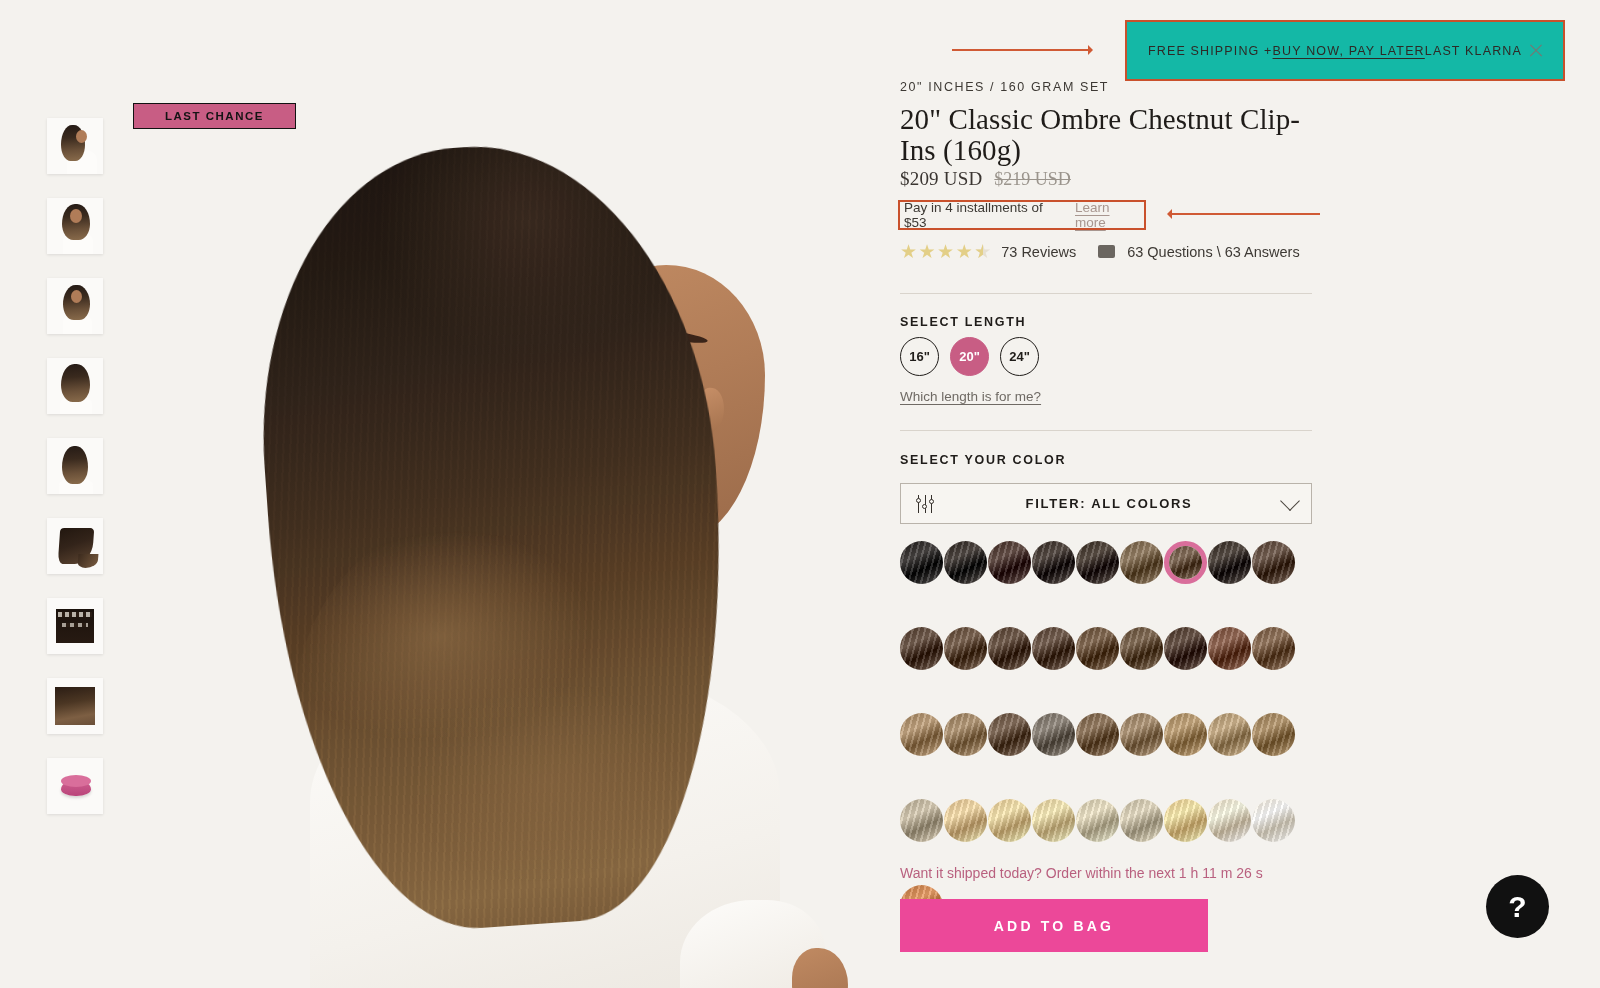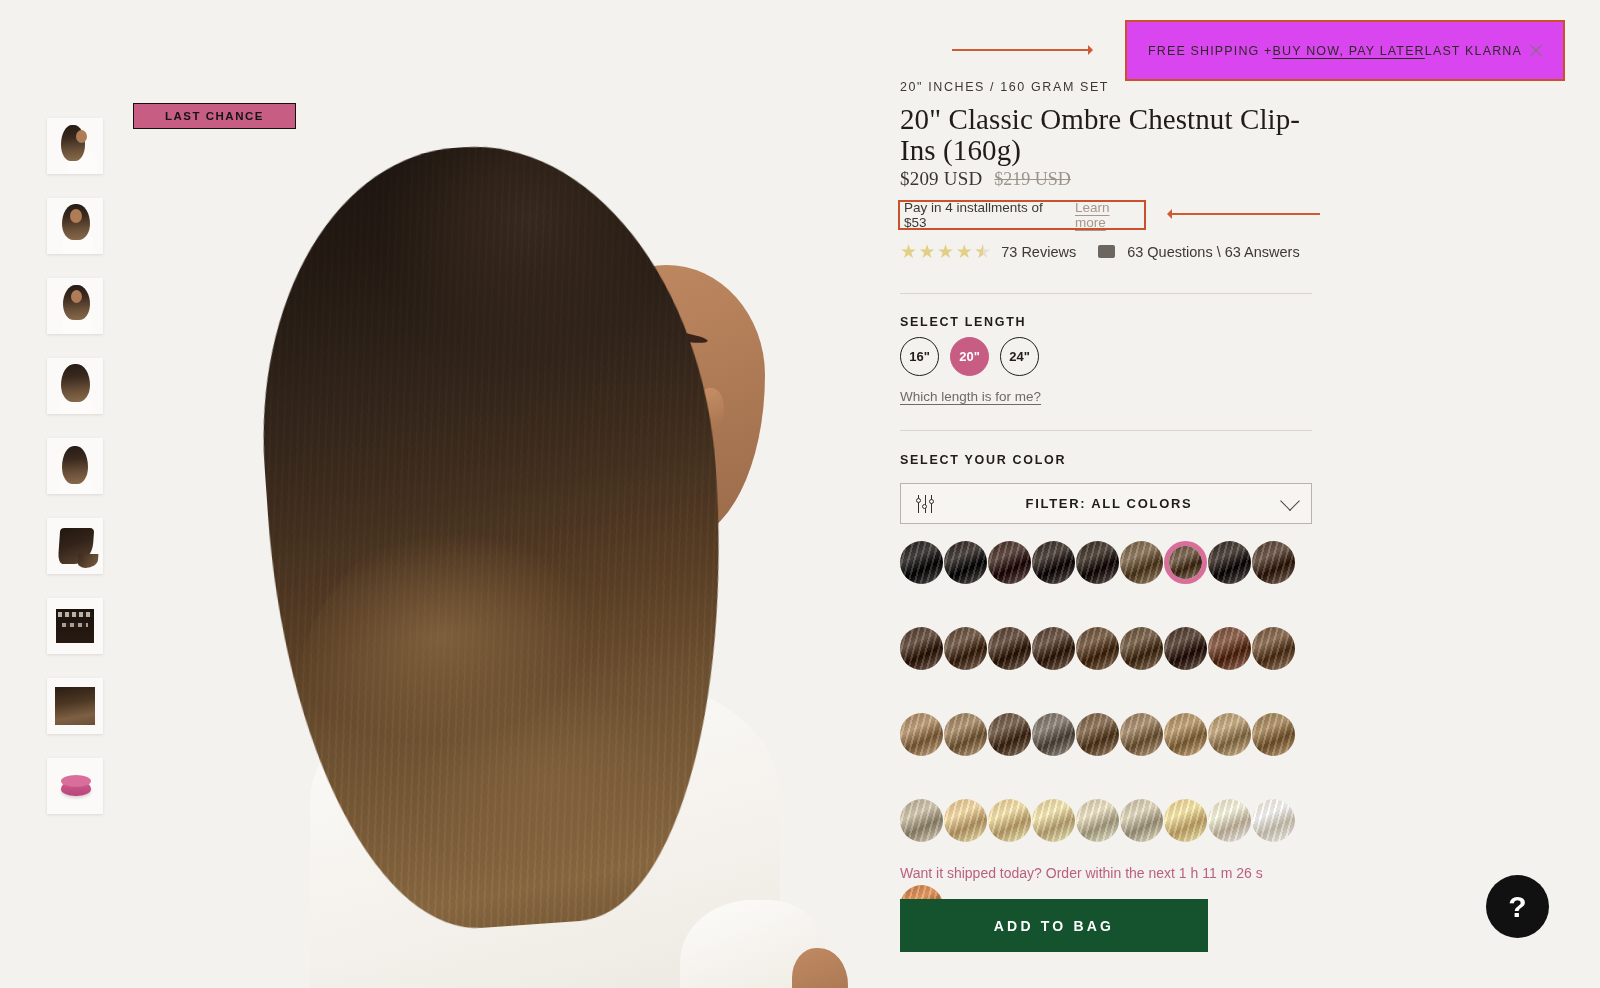--- a/index.html
+++ b/index.html
@@ -141,21 +141,21 @@
     position:absolute; left:672px; top:878px; width:56px; height:70px;
     background: linear-gradient(160deg,#c08a62,#a4724f);
     border-radius: 45% 55% 50% 50%;
   }
 
   
   .panel { position: absolute; left: 900px; top: 0; width: 660px; height: 988px; }
 
   .promo-banner {
     position: absolute; left: 225px; top: 20px; width: 440px; height: 61px;
-    background: #d946ef; border: 2px solid #c9512c;
+    background: #14b8a6; border: 2px solid #c9512c;
     display:flex; align-items:center; padding: 0 16px 0 18px;
   }
   .promo-banner .inner {
     flex:1; display:flex; align-items:center; justify-content:center;
     font-size: 12.5px; letter-spacing: 1.15px; color:#2e2a26; font-weight:500;
   }
   .promo-banner .u { text-decoration: underline; text-underline-offset: 3px; }
   .banner-close {
     width: 22px; height:22px; position:relative; cursor:pointer; flex:0 0 22px;
   }
@@ -276,21 +276,21 @@
 
   .desc {
     position:absolute; left:0; top:780px; width:412px;
     font-family:"Liberation Serif", serif; font-size:14.5px; line-height:1.52; color:#55504a;
   }
   .countdown {
     position:absolute; left:0; top:865px; font-size:14px; color:#b9607f;
   }
   .atb {
     position:absolute; left:0; top:899px; width:308px; height:53px;
-    background:#14532d; color:#fff; border:none; cursor:pointer;
+    background:#ec4899; color:#fff; border:none; cursor:pointer;
     font-size:14px; letter-spacing:3.2px; font-weight:700;
     font-family:"Liberation Sans", sans-serif;
   }
 
   
   .arrow { position:absolute; height:2px; background:#d05a34; }
   .arrow.right:after{
     content:""; position:absolute; right:-1px; top:-4px;
     border:5px solid transparent; border-left-color:#d05a34; border-right:0;
   }

